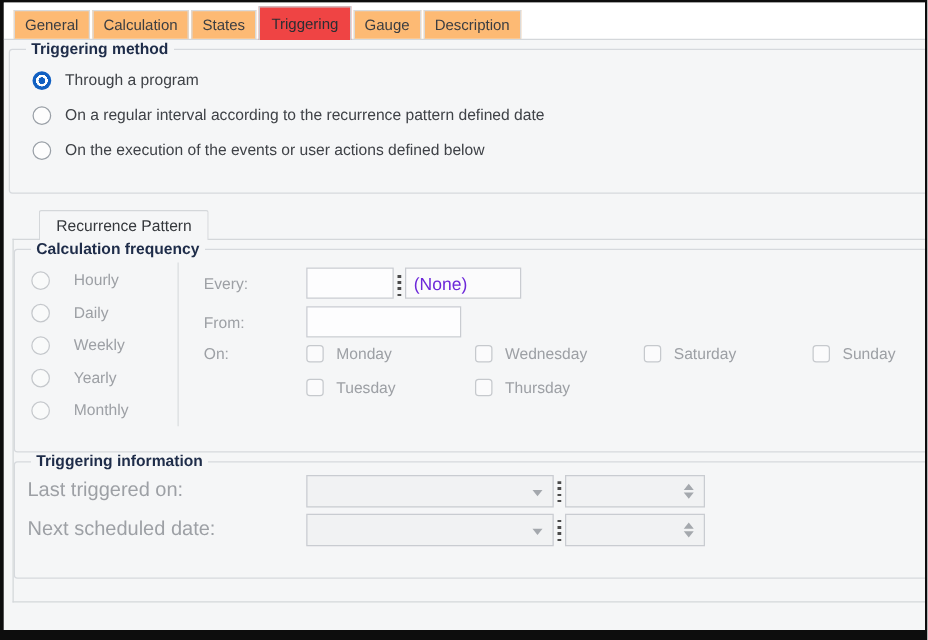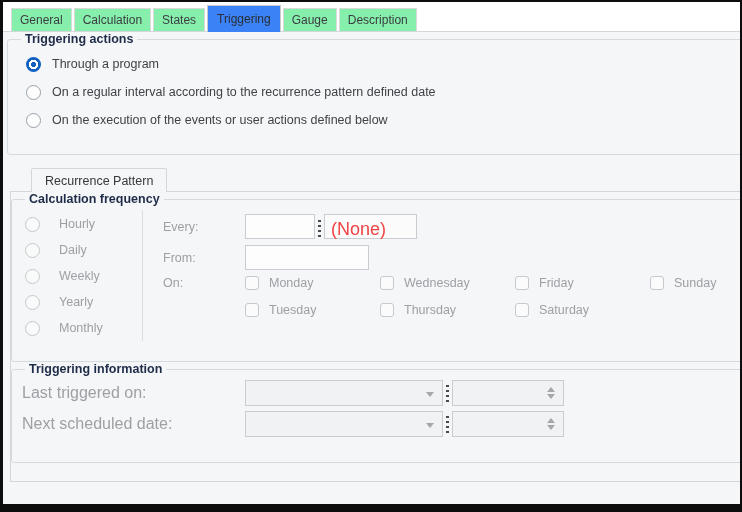--- a/index.html
+++ b/index.html
@@ -2,23 +2,23 @@
 <html><head>
 <meta charset="utf-8">
 <style>
   html,body{margin:0;padding:0;background:#e8e8e8;font-family:"Liberation Sans","DejaVu Sans",sans-serif;}
   .window{position:relative;width:742px;height:512px;background:#0d0d0d;overflow:hidden;}
   .inner{position:absolute;left:3px;top:2px;right:2px;bottom:8px;background:#ffffff;overflow:hidden;}
 
   
   .tabbar{position:relative;height:30px;background:#ffffff;display:flex;align-items:flex-end;padding-left:8px;}
   .tabbar::after{content:"";position:absolute;left:0;right:0;bottom:0;height:1px;background:#d4d7da;}
-  .tab{position:relative;z-index:1;margin-right:2px;margin-bottom:1px;background:#86efac;border:1px solid #dadada;border-bottom:none;
+  .tab{position:relative;z-index:1;margin-right:2px;margin-bottom:1px;background:#fdba74;border:1px solid #dadada;border-bottom:none;
        padding:4px 8px 4px;font-size:12px;color:#3a3d42;white-space:nowrap;cursor:default;}
-  .tab.active{z-index:2;background:#3b82f6;border-color:#c7cacf;margin-bottom:0;padding:6px 9px 6px;color:#2b2e33;}
+  .tab.active{z-index:2;background:#ef4444;border-color:#c7cacf;margin-bottom:0;padding:6px 9px 6px;color:#2b2e33;}
 
   
   .content{position:absolute;top:30px;left:0;right:0;bottom:0;background:#f5f6f7;overflow:hidden;padding-left:4px;box-sizing:border-box;}
 
   fieldset.group{border:1px solid #d6d9dd;border-radius:3px;margin:0;padding:4px 0 20px 10px;min-width:0;}
   fieldset.group legend{font-weight:bold;color:#1e2c49;font-size:12.5px;padding:0 4px;margin-left:3px;}
 
   .fs-method{margin:5px 0 0 3px;width:758px;box-sizing:border-box;}
 
   .opt-row{display:flex;align-items:center;height:28px;gap:11px;font-size:12.5px;color:#3f4247;padding-left:8px;}
@@ -37,22 +37,22 @@
   .freq-body{display:flex;}
   .freq-left{width:120px;flex:0 0 auto;border-right:1px solid #dadde0;padding-top:1px;}
   .freq-row{display:flex;align-items:center;height:26px;gap:19px;font-size:12.5px;color:#9da0a5;padding-left:3px;}
   .freq-right{padding-left:20px;flex:1 1 auto;min-width:0;}
   .frow{display:flex;align-items:center;margin:4px 0 6px;}
   .frow.top{align-items:flex-start;}
   .flabel{width:82px;flex:0 0 auto;font-size:12.5px;color:#9da0a5;}
   .tbox{height:25px;box-sizing:border-box;border:1px solid #c9ccd1;background:#fdfdfe;}
   .tbox.every{width:70px;}
   .tbox.from{width:124px;}
-  .unitbox{width:93px;height:25px;box-sizing:border-box;border:1px solid #c9ccd1;background:#fbfbfc;color:#ef4444;
-           font-size:18px;padding:4px 0 0 6px;}
+  .unitbox{width:93px;height:25px;box-sizing:border-box;border:1px solid #c9ccd1;background:#fbfbfc;color:#6d28d9;
+           font-size:14px;padding:4px 0 0 6px;}
   .grip{width:3px;height:17px;margin:4px 3px 0;background-image:repeating-linear-gradient(to bottom,#4a4a4a 0 2px,transparent 2px 5px);flex:0 0 auto;}
   .grip.tall{height:19px;margin-top:3px;}
 
   .daygrid{display:flex;}
   .daycol{width:135px;flex:0 0 auto;}
   .day{display:flex;height:27px;gap:10px;font-size:12.5px;color:#9da0a5;}
   .chk{width:14px;height:14px;box-sizing:border-box;border:1px solid #c6c9cd;border-radius:3px;background:#fbfbfc;flex:0 0 auto;}
 
   .fs-info{margin:14px 0 0 17px;width:745px;box-sizing:border-box;padding:12px 0 10px 10px;}
   .irow{display:flex;align-items:center;margin-bottom:5px;}
@@ -74,21 +74,21 @@
       <div class="tab">Calculation</div>
       <div class="tab">States</div>
       <div class="tab active">Triggering</div>
       <div class="tab">Gauge</div>
       <div class="tab">Description</div>
     </div>
 
     <div class="content">
 
       <fieldset class="group fs-method">
-        <legend>Triggering actions</legend>
+        <legend>Triggering method</legend>
         <div class="opt-row">
           <span class="radio on"></span>
           <span>Through a program</span>
         </div>
         <div class="opt-row">
           <span class="radio off"></span>
           <span>On a regular interval according to the recurrence pattern defined date</span>
         </div>
         <div class="opt-row">
           <span class="radio off"></span>
@@ -158,24 +158,20 @@
                       <span>Wednesday</span>
                     </div>
                     <div class="day">
                       <span class="chk"></span>
                       <span>Thursday</span>
                     </div>
                   </div>
                   <div class="daycol">
                     <div class="day">
                       <span class="chk"></span>
-                      <span>Friday</span>
-                    </div>
-                    <div class="day">
-                      <span class="chk"></span>
                       <span>Saturday</span>
                     </div>
                   </div>
                   <div class="daycol">
                     <div class="day">
                       <span class="chk"></span>
                       <span>Sunday</span>
                     </div>
                   </div>
                 </div>

